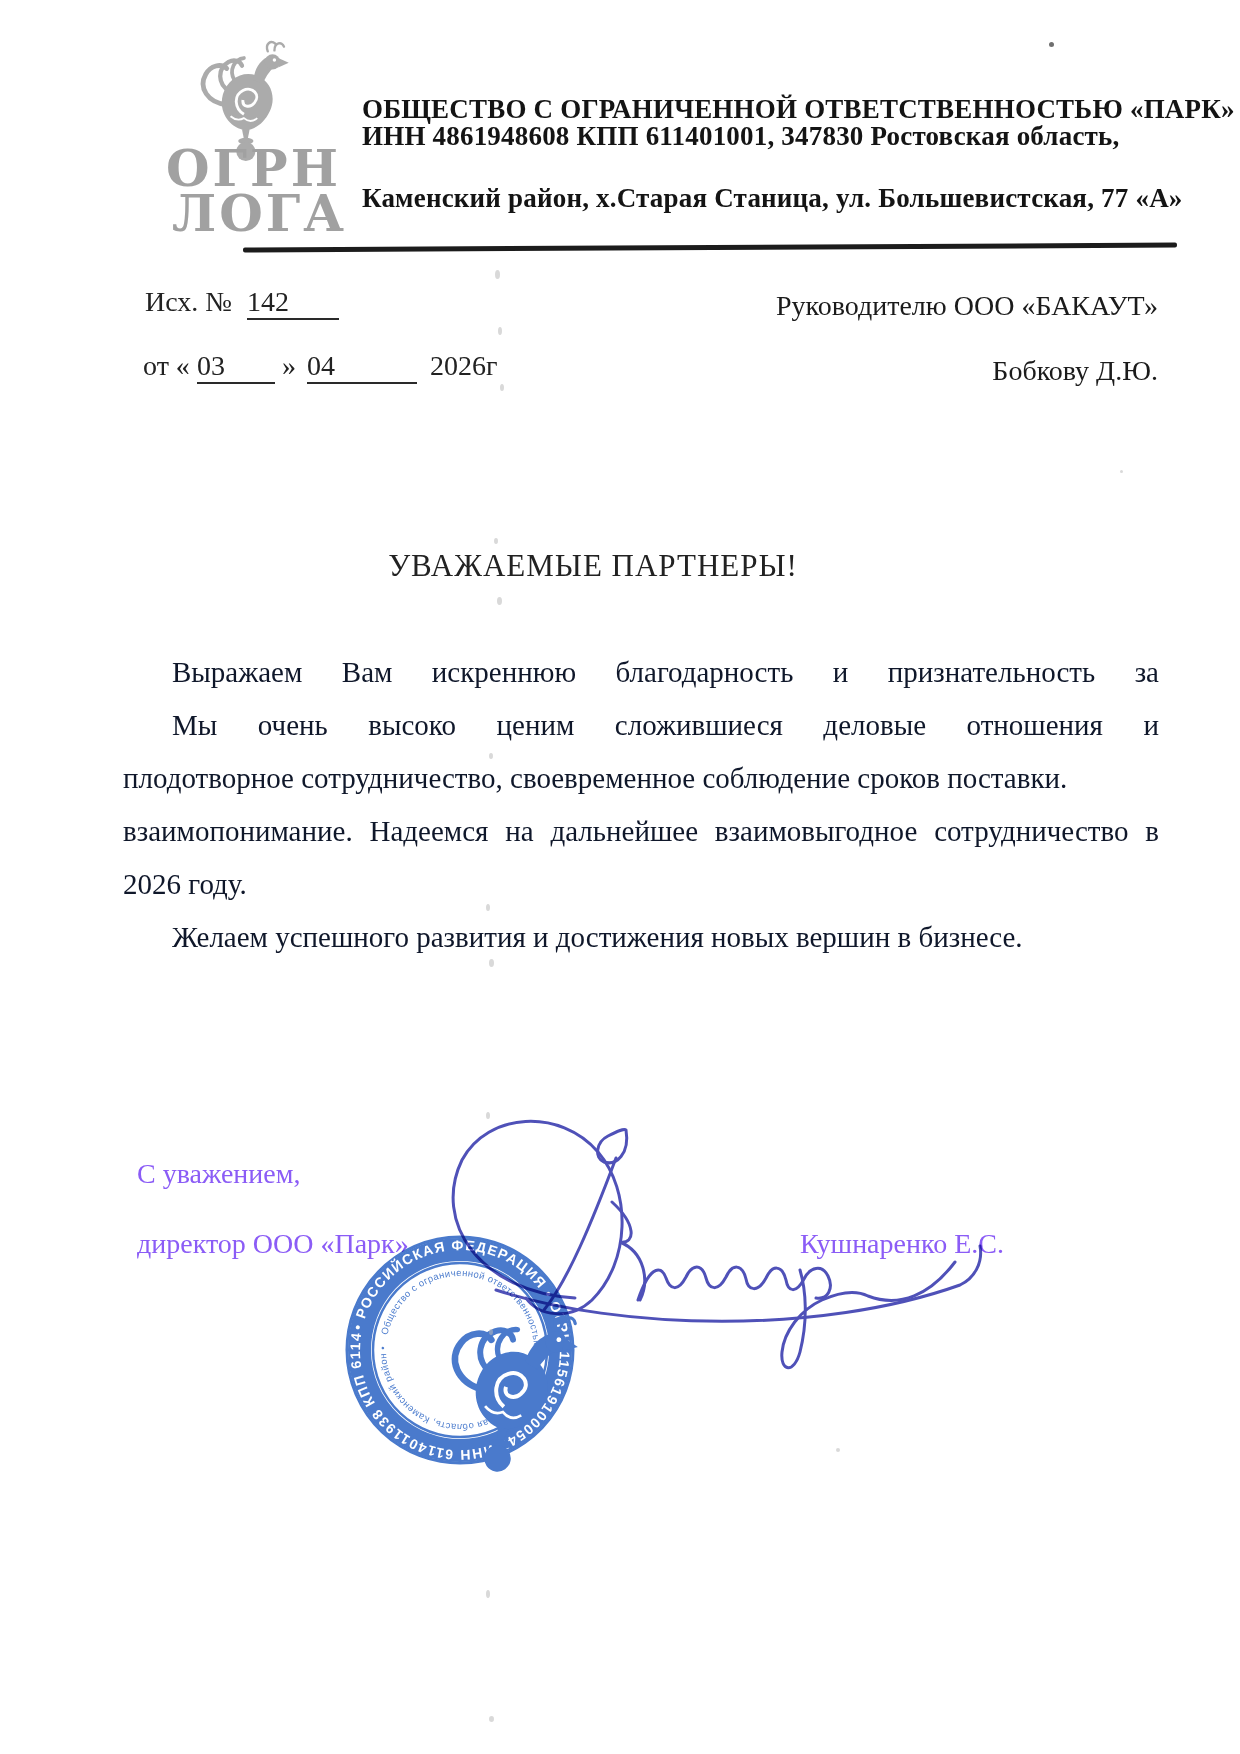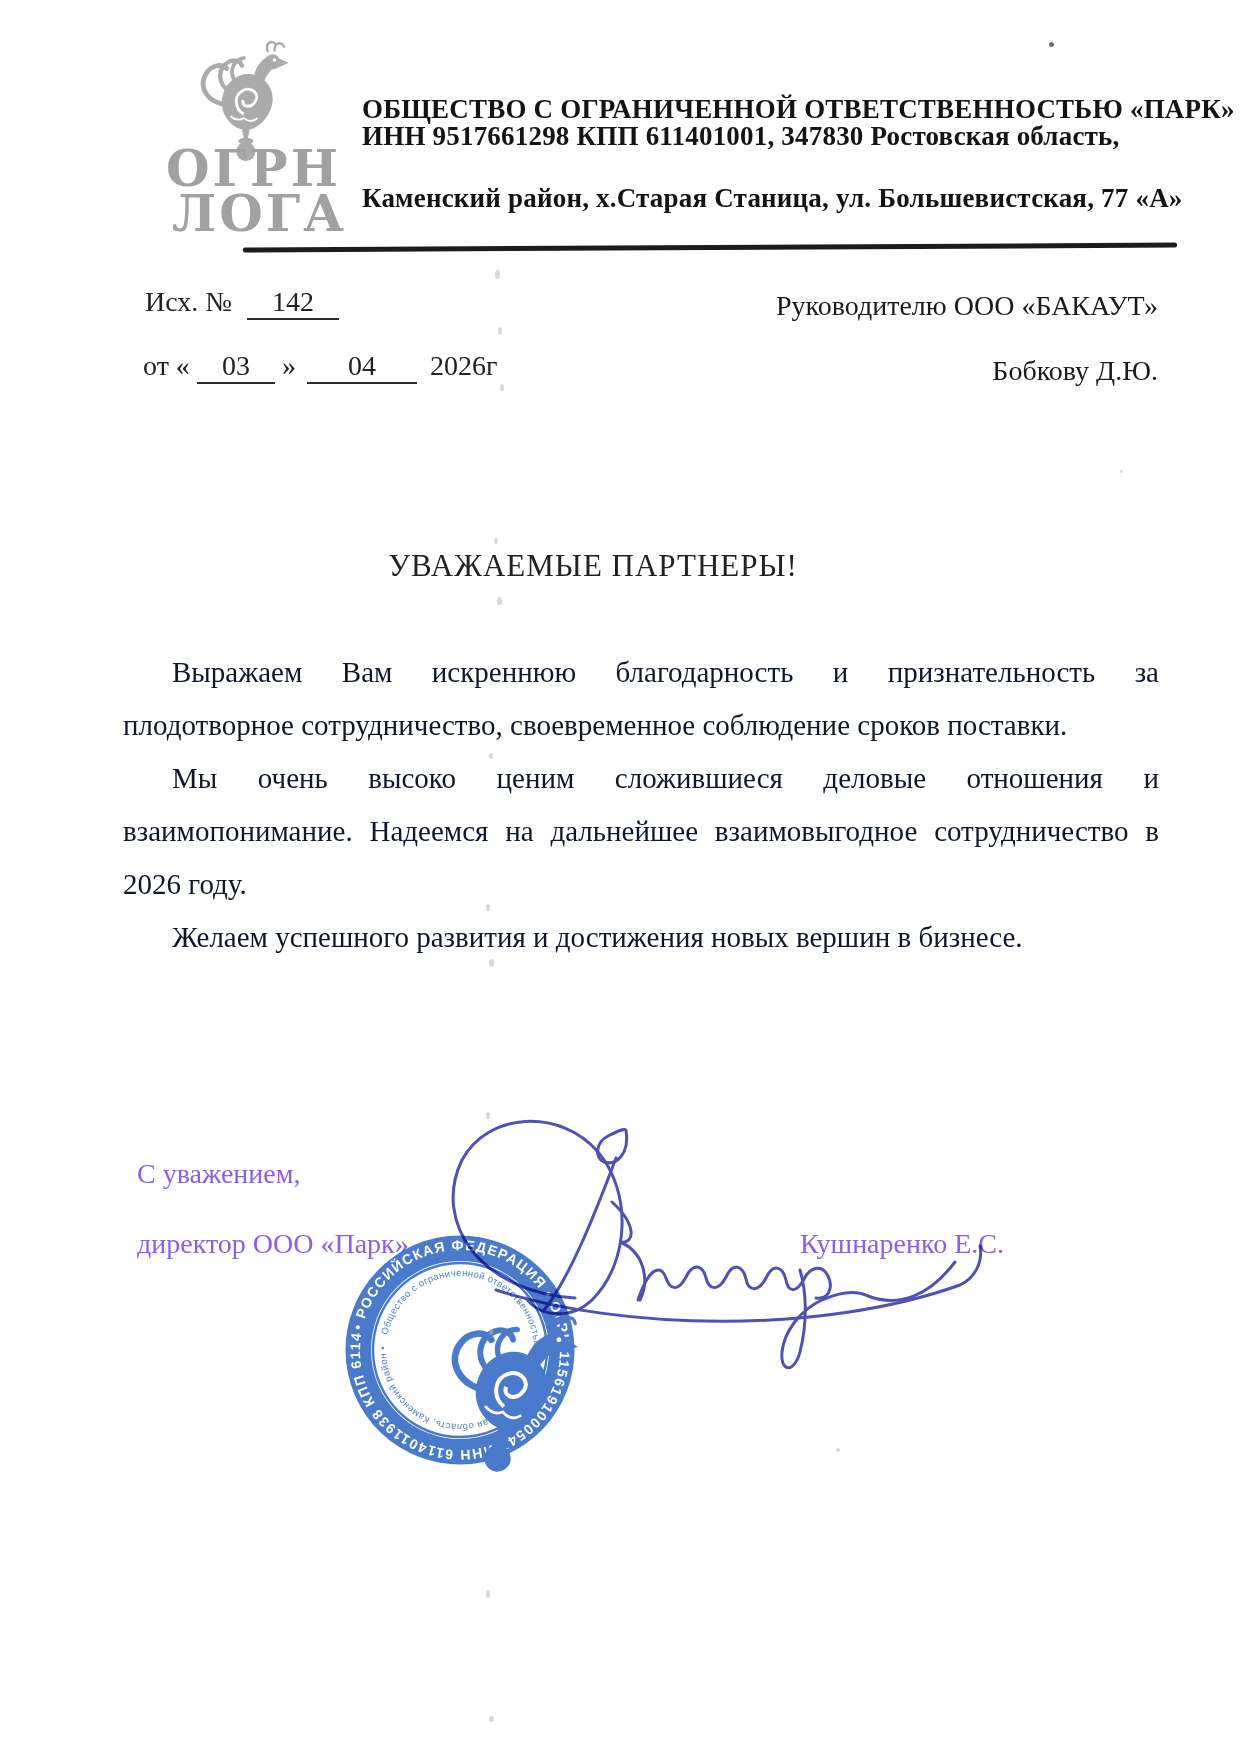--- a/index.html
+++ b/index.html
@@ -9,21 +9,21 @@
   }
   
   .logo-word{position:absolute;font-family:"DejaVu Serif",serif;font-weight:bold;
     color:#a1a1a1;font-size:50px;line-height:1;letter-spacing:3px;}
   .hdr-line{position:absolute;left:362px;font-weight:bold;font-size:27px;color:#141414;
     white-space:nowrap;letter-spacing:0.2px;}
   .rule{position:absolute;left:243px;top:245px;width:934px;height:5px;background:#1c1c1c;
     transform:rotate(-0.3deg);border-radius:2px;}
   
   .ref-row{position:absolute;font-size:28px;white-space:nowrap;color:#222;}
-  .uline{display:inline-block;text-align:center;border-bottom:2px solid #2a2a2a;}
+  .uline{display:inline-block;text-align:left;border-bottom:2px solid #2a2a2a;}
   .recipient{position:absolute;left:600px;width:558px;text-align:right;font-size:28px;color:#1b1b1b;}
   
   .title{position:absolute;left:0;top:548px;width:1186px;text-align:center;
     font-size:31px;letter-spacing:1px;color:#222;}
   .body-block{position:absolute;left:123px;top:646px;width:1036px;font-size:29px;color:#0f172a;}
   .body-line{height:53px;line-height:53px;text-align:justify;white-space:normal;}
   .jl{text-align-last:justify;}
   .indent{text-indent:49px;}
   
   .sig-text{position:absolute;font-size:28px;color:#8b5cf6;white-space:nowrap;}
@@ -67,21 +67,21 @@
   </svg>
 
   <div>
     <svg class="logo-bird" width="120" height="124" viewBox="0 0 100 130">
         <use href="#bird"></use>
       </svg>
     <div class="logo-word" style="left:166px;top:144px;">ОГРН</div>
     <div class="logo-word" style="left:172px;top:189px;">ЛОГА</div>
 
     <div class="hdr-line" style="top:58px;margin-top:36px;">ОБЩЕСТВО С ОГРАНИЧЕННОЙ ОТВЕТСТВЕННОСТЬЮ «ПАРК»</div>
-    <div class="hdr-line" style="top:121px;">ИНН 9517661298 КПП 611401001, 347830 Ростовская область,</div>
+    <div class="hdr-line" style="top:121px;">ИНН 4861948608 КПП 611401001, 347830 Ростовская область,</div>
     <div class="hdr-line" style="top:183px;">Каменский район, х.Старая Станица, ул. Большевистская, 77 «А»</div>
     <div class="rule"></div>
   </div>
 
   <div class="ref-row" style="left:145px;top:286px;">
     <span>Исх. №</span>
     <span class="uline" style="width:92px;margin-left:8px;">142</span>
   </div>
   <div class="ref-row" style="left:143px;top:350px;">
     <span>от «</span>
@@ -91,22 +91,22 @@
     <span style="margin-left:6px;">2026г</span>
   </div>
 
   <div class="recipient" style="top:290px;">Руководителю ООО «БАКАУТ»</div>
   <div class="recipient" style="top:355px;">Бобкову Д.Ю.</div>
 
   <div class="title">УВАЖАЕМЫЕ ПАРТНЕРЫ!</div>
 
   <div class="body-block">
     <div class="body-line jl indent">Выражаем Вам искреннюю благодарность и признательность за</div>
+    <div class="body-line jl indent">Мы очень высоко ценим сложившиеся деловые отношения и</div>
     <div class="body-line">плодотворное сотрудничество, своевременное соблюдение сроков поставки.</div>
-    <div class="body-line jl indent">Мы очень высоко ценим сложившиеся деловые отношения и</div>
     <div class="body-line jl">взаимопонимание. Надеемся на дальнейшее взаимовыгодное сотрудничество в</div>
     <div class="body-line">2026 году.</div>
     <div class="body-line indent">Желаем успешного развития и достижения новых вершин в бизнесе.</div>
   </div>
 
   <div class="sig-text" style="left:137px;top:1158px;">С уважением,</div>
   <div class="sig-text" style="left:137px;top:1228px;">директор ООО «Парк»</div>
   <div class="sig-text" style="left:800px;top:1228px;">Кушнаренко Е.С.</div>
 
   <div class="stamp-wrap">

